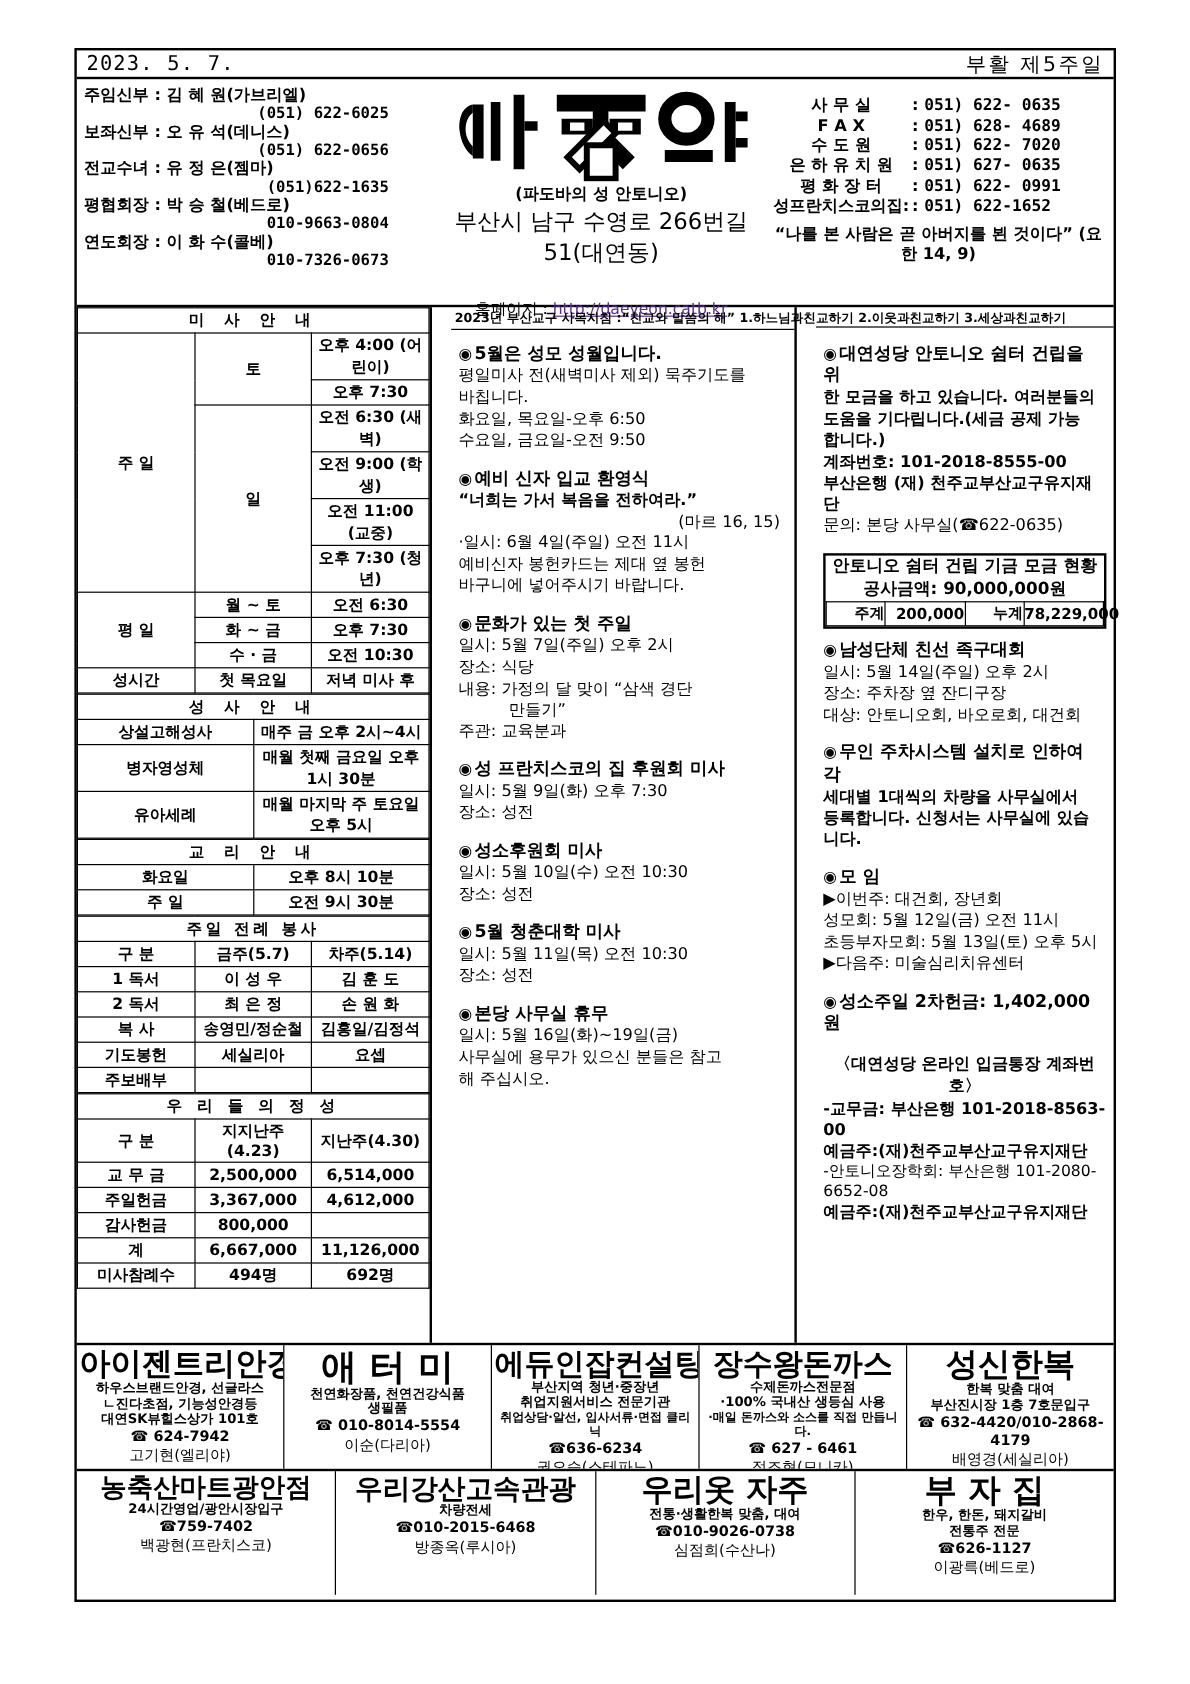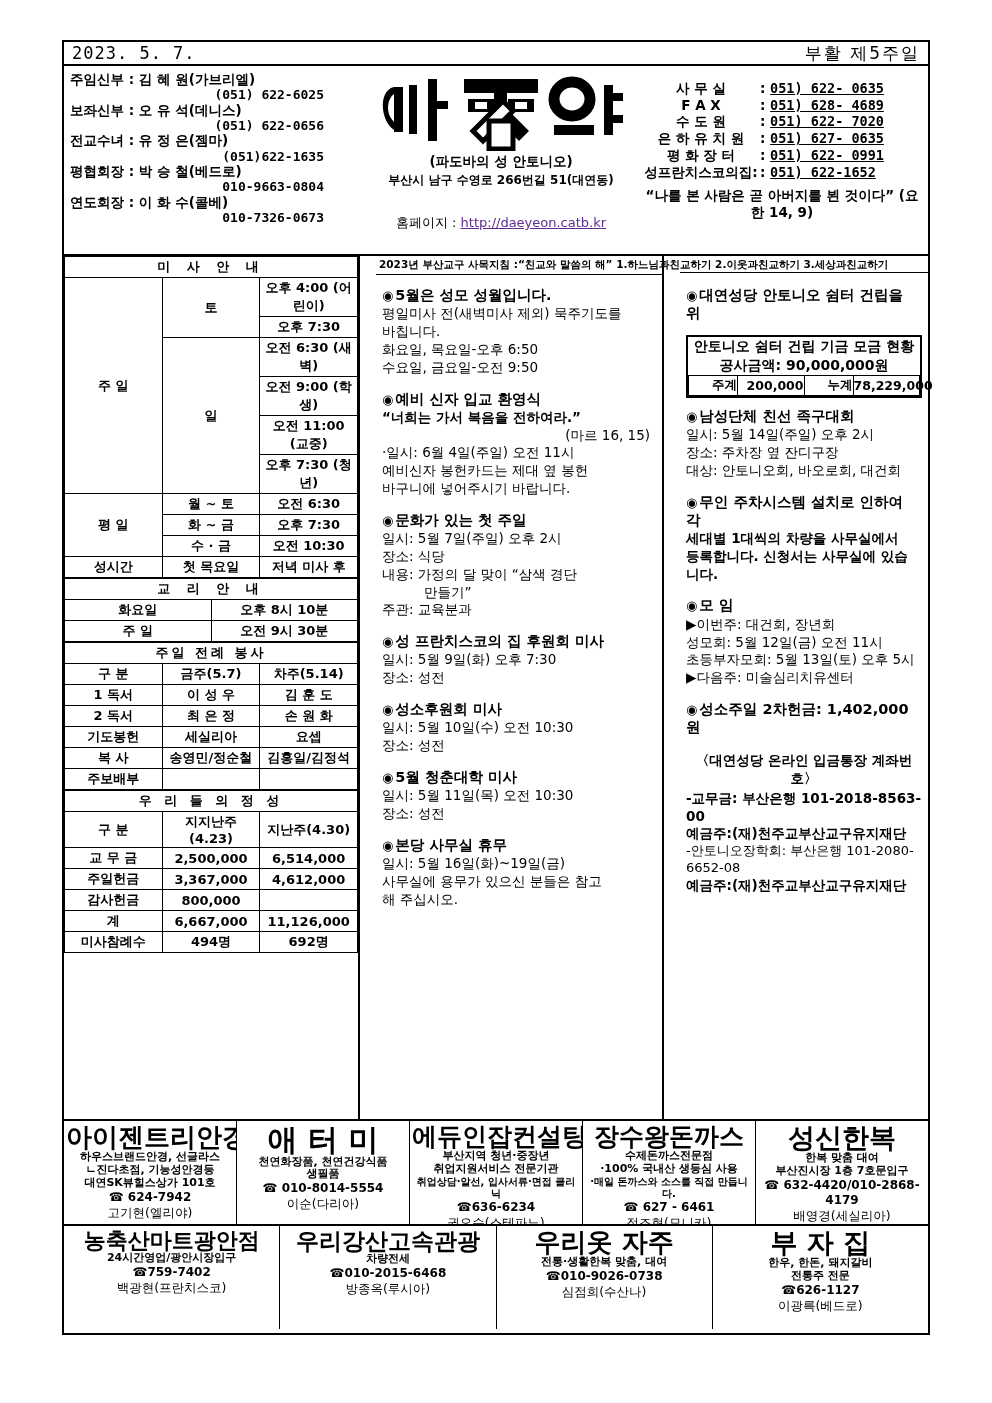--- a/index.html
+++ b/index.html
@@ -43,28 +43,28 @@
   .mh-right{width:290px; padding:14px 6px 0 4px; box-sizing:border-box;text-align:center;}
 
   .staff-row{font-size:13.5px; line-height:1.12; white-space:nowrap; font-weight:bold;}
   .staff-row .lbl{display:inline-block;}
   .staff-tel{font-size:13px; text-align:right; padding-right:36px; line-height:1.2;
              font-family:"DejaVu Sans Mono","Liberation Mono",monospace; font-weight:bold;}
 
   .logo-wrap{height:82px; display:flex; align-items:center; justify-content:center;}
   .logo-svg{display:block;}
   .patron{font-size:13.5px; font-weight:bold; margin-top:1px;}
-  .addr{font-size:12px; font-weight:bold; margin-top:1px;}
+  .addr{font-size:19px; font-weight:normal; margin-top:1px;}
   .homepage{font-size:13px; margin-top:25px;}
   .homepage a{color:#5b2d8e; text-decoration:underline;}
 
   .tel-row{font-size:13.5px; line-height:1.24; white-space:nowrap; font-weight:bold;
            display:flex; }
   .tel-row .tl{width:118px; display:inline-block; letter-spacing:0px;}
-  .tel-row .tn{font-family:"DejaVu Sans Mono","Liberation Mono",monospace;text-decoration:underline;}
+  .tel-row .tn{font-family:"DejaVu Sans Mono","Liberation Mono",monospace;}
   .verse{font-size:13.5px; font-weight:bold; margin-top:7px; line-height:1.2;}
 
   
   .body3{display:flex; height:865px; border-bottom:2px solid #000; box-sizing:border-box;gap:16px;}
   .col-left{width:296px; border-right:2px solid #000; box-sizing:border-box;}
   .col-mid{width:288px; border-right:2px solid #000; box-sizing:border-box; position:relative;}
   .col-right{flex:1; box-sizing:border-box; position:relative;}
 
   .bannertext{
     position:absolute; top:0; left:0; width:100%;
@@ -295,20 +295,41 @@
                 <td class="lft nb-r">오전 10:30</td>
               </tr>
               <tr>
                 <td class="nb-l" rowspan="1" style="width:56px">성시간</td>
                 <td rowspan="1" style="width:78px">첫 목요일</td>
                 <td class="lft nb-r">저녁 미사 후</td>
               </tr>
             </tbody>
         </table>
 
+        <table class="t">
+          <tbody>
+            <tr>
+                <td class="sect" colspan="2">성 사 안 내</td>
+              </tr>
+          </tbody>
+          <tbody id="sacBody">
+  <tr>
+    <td class="nb-l" style="width:96px">상설고해성사</td>
+    <td class="lft nb-r">매주 금 오후 2시~4시</td>
+  </tr>
+  <tr>
+    <td class="nb-l" style="width:96px">병자영성체</td>
+    <td class="lft nb-r">매월 첫째 금요일 오후 1시 30분</td>
+  </tr>
+  <tr>
+    <td class="nb-l" style="width:96px">유아세례</td>
+    <td class="lft nb-r">매월 마지막 주 토요일  오후 5시</td>
+  </tr>
+            </tbody>
+        </table>
 
         <table class="t">
           <tbody>
             <tr>
                 <td class="sect" colspan="2">교 리 안 내</td>
               </tr>
           </tbody>
           <tbody id="catBody">
   <tr>
     <td class="nb-l" style="width:72px">화요일</td>
@@ -337,28 +358,28 @@
     <td class="nb-l">1 독서</td>
     <td>이 성 우</td>
     <td class="nb-r">김 훈 도</td>
   </tr>
   <tr>
     <td class="nb-l">2 독서</td>
     <td>최 은 정</td>
     <td class="nb-r">손 원 화</td>
   </tr>
   <tr>
+    <td class="nb-l">복  사</td>
+    <td>송영민/정순철</td>
+    <td class="nb-r">김홍일/김정석</td>
+  </tr>
+  <tr>
     <td class="nb-l">기도봉헌</td>
     <td>세실리아</td>
     <td class="nb-r">요셉</td>
-  </tr>
-  <tr>
-    <td class="nb-l">복  사</td>
-    <td>송영민/정순철</td>
-    <td class="nb-r">김홍일/김정석</td>
   </tr>
   <tr>
     <td class="nb-l">주보배부</td>
     <td></td>
     <td class="nb-r"></td>
   </tr>
             </tbody>
         </table>
 
         <table class="t">
@@ -455,20 +476,28 @@
       </div>
 
       <div class="col-right">
         <div class="bannertext right">&nbsp;</div>
         <div class="colpad" style="padding-top:30px;">
 
           <div class="art">
             <h4>
               <span class="bul">◉</span><span>대연성당 안토니오 쉼터 건립을 위</span>
             </h4>
+            <div id="shelterBody">
+                <p class="b">한 모금을 하고 있습니다. 여러분들의</p>
+                <p class="b">도움을  기다립니다.(세금  공제  가능</p>
+                <p class="b">합니다.)</p>
+                <p class="b">계좌번호: 101-2018-8555-00</p>
+                <p class="b">부산은행 (재) 천주교부산교구유지재단</p>
+                <p class="">문의: 본당 사무실(☎622-0635)</p>
+              </div>
           </div>
 
           <div class="fundbox">
             <div class="fb-title">안토니오 쉼터 건립 기금 모금 현황</div>
             <div class="fb-title">공사금액: 90,000,000원</div>
             <table>
               <tbody>
                   <tr>
                 <td class="k">주계</td>
                 <td>200,000</td>

